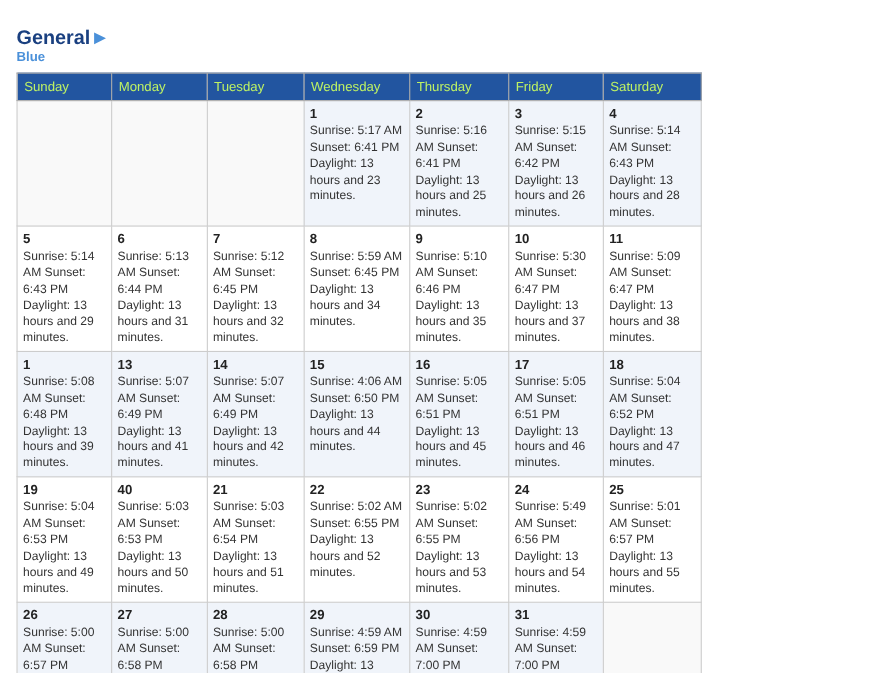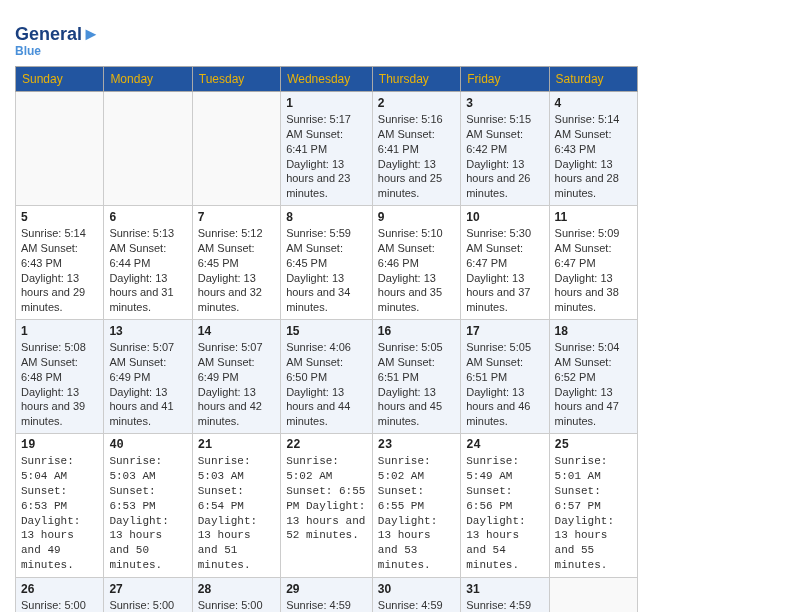--- a/index.html
+++ b/index.html
@@ -12,37 +12,37 @@
     .logo { display: flex; align-items: center; }
     .logo-text { font-size: 18px; font-weight: bold; color: #1a4080; line-height: 1.1; }
     .logo-text span { color: #1a4080; }
     
     .title-block { text-align: right; }
     .month-title { font-size: 36px; font-weight: bold; color: #333; }
     .subtitle { font-size: 16px; color: #555; }
     
     .calendar { width: 100%; border-collapse: collapse; font-size: 10px; }
     
-    .calendar th { background: #2255a0; color: #eab308; text-align: left; padding: 5px 6px; font-size: 12px; font-weight: normal; border: 1px solid #aaa; }
+    .calendar th { background: #2255a0; color: #bef264; text-align: left; padding: 5px 6px; font-size: 12px; font-weight: normal; border: 1px solid #aaa; }
     
     .calendar td { border: 1px solid #ccc; vertical-align: top; padding: 4px 5px; width: 113px; height: 80px; background: #fff; }
     
     .calendar tr:nth-child(odd) td { background: #f0f4fa; }
     .calendar tr:nth-child(even) td { background: #fff; }
     
     .day-num { font-size: 12px; font-weight: bold; color: #222; display: block; margin-bottom: 2px; }
     .day-info { font-size: 11px; color: #333; line-height: 1.35; }
     
     .empty { background: #f9f9f9 !important; }
     
     
     .row-1 td { background: #fff; }
     .row-2 td { background: #eef2f8; }
     .row-3 td { background: #fff; }
-    .row-4 td { background: #eef2f8; font-family: Liberation Mono, monospace; }
+    .row-4 td { background: #eef2f8; }
     .row-5 td { background: #fff; }
   </style>
 </head>
 <body>
 
 <div class="container">
   <div class="header">
     <div class="logo">
       <div>
         <div style="display:flex;align-items:center;">

